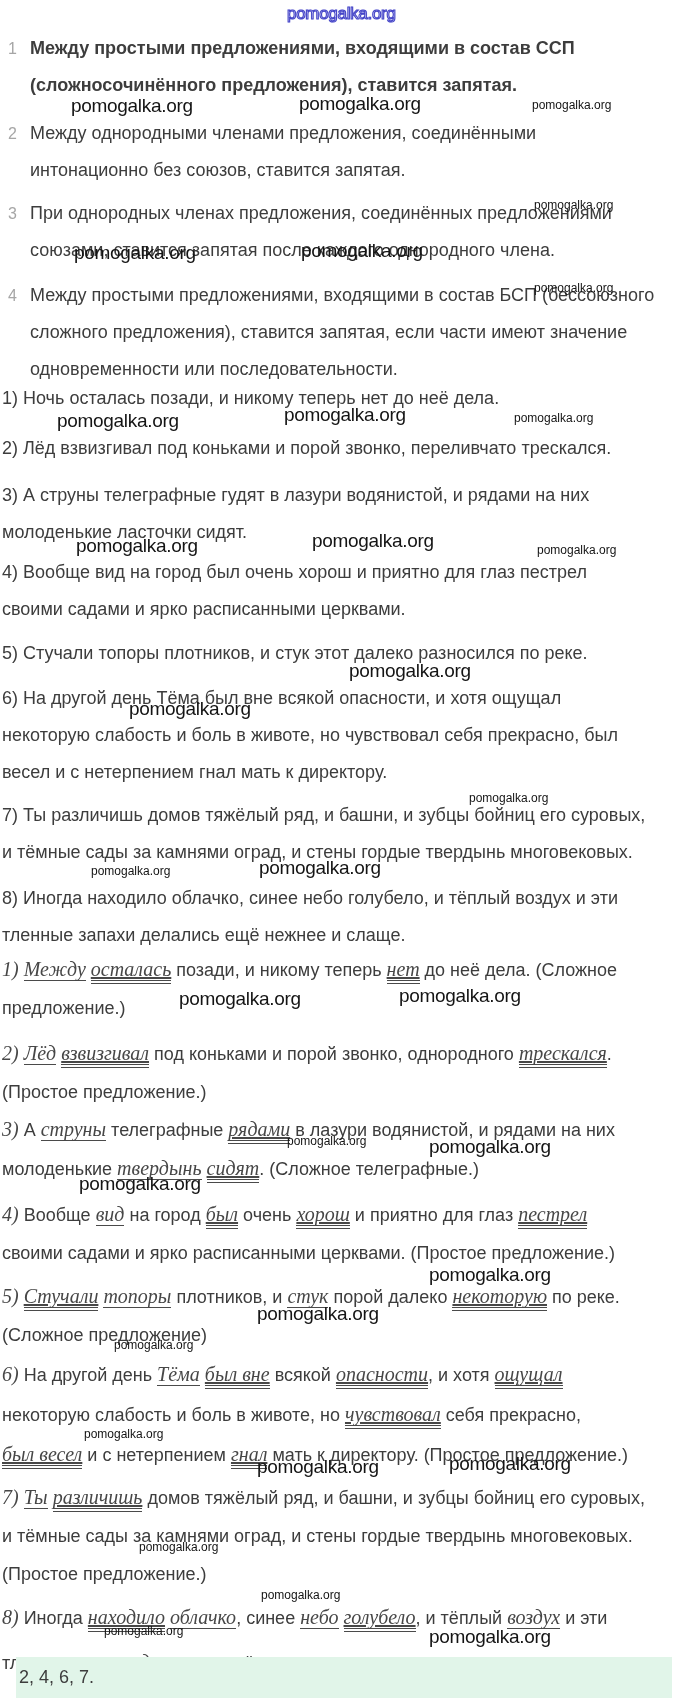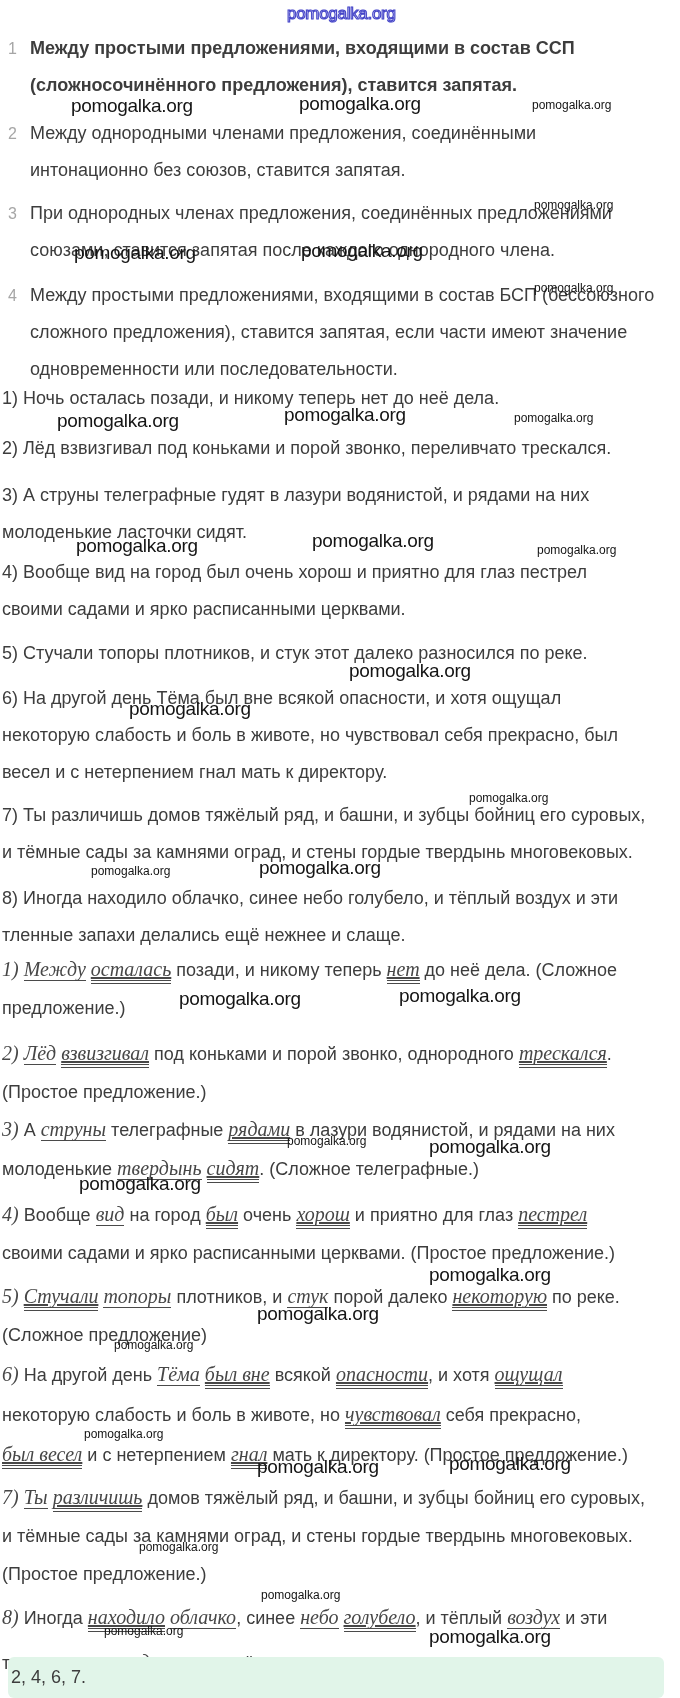--- a/index.html
+++ b/index.html
@@ -36,22 +36,22 @@
   }
   .wm.big{font-size:19px;}
   .wm.small{font-size:12px;letter-spacing:0;}
   .wm.outline{
     font-size:17px;color:#fdfdff;
     -webkit-text-stroke:1.1px #4545c8;
     text-shadow:0 0 1px #4545c8;
   }
   
   .answer-box{
-    position:absolute;left:8px;top:1657px;width:656px;height:41px;
-    background:#e1f5e9;border-radius:6px;
+    position:absolute;left:16px;top:1657px;width:656px;height:41px;
+    background:#e1f5e9;border-radius:0;
   }
   .answer-text{
     position:absolute;left:3px;top:10px;font-size:18px;color:#3d3d3d;
   }
 </style>
 </head>
 <body>
 
 <div class="page">
   <div>

